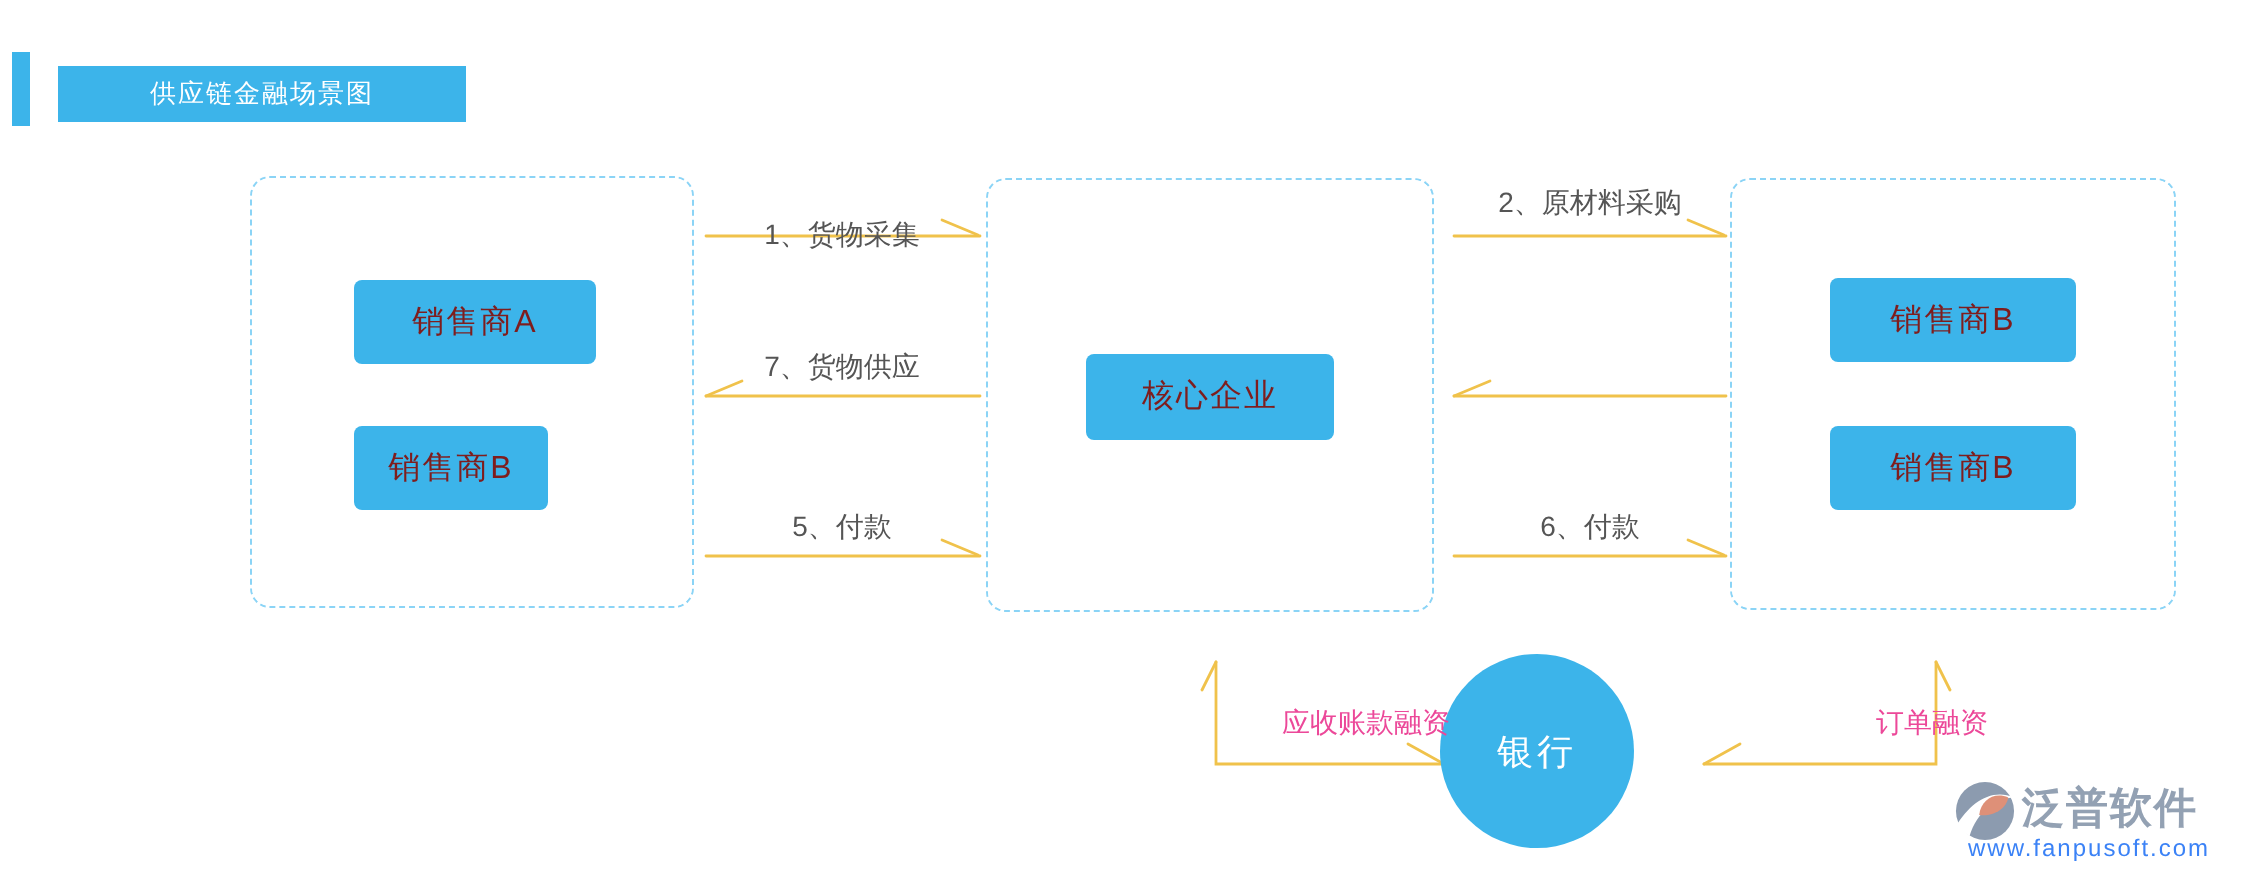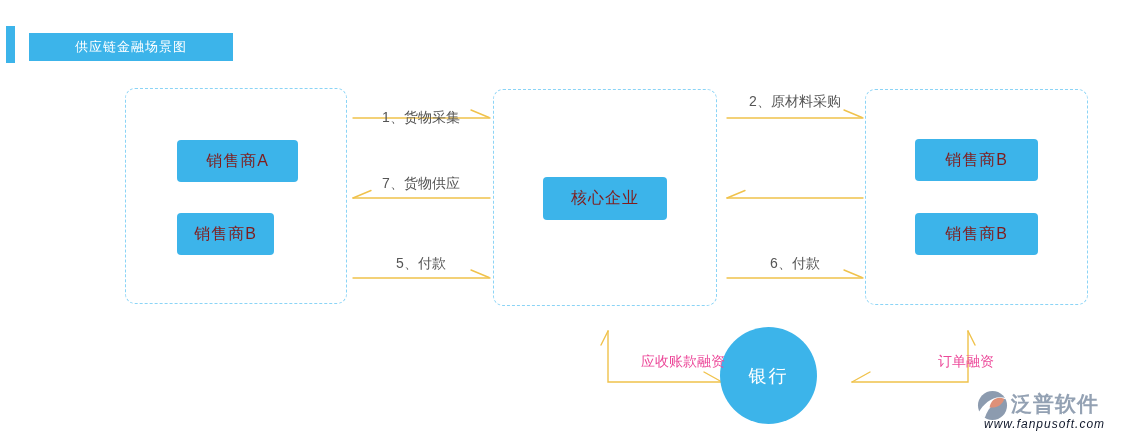--- a/index.html
+++ b/index.html
@@ -105,25 +105,24 @@
     position: absolute; left: 36px; top: 2px;
     color: #93A1B3;
     font-size: 21px;
     font-weight: 600;
     letter-spacing: 1px;
     white-space: nowrap;
     text-align: right;
   }
   .logo-url {
     position: absolute; left: 9px; top: 29px;
-    color: #0f172a;
+    color: #3b82f6;
     font-size: 12px;
     letter-spacing: 1px;
     white-space: nowrap;
-    font-style: italic;
   }
 </style>
 </head>
 <body>
 
 <div class="canvas">
 
   <div class="accent-bar"></div>
   <div class="title-badge">供应链金融场景图</div>
 

